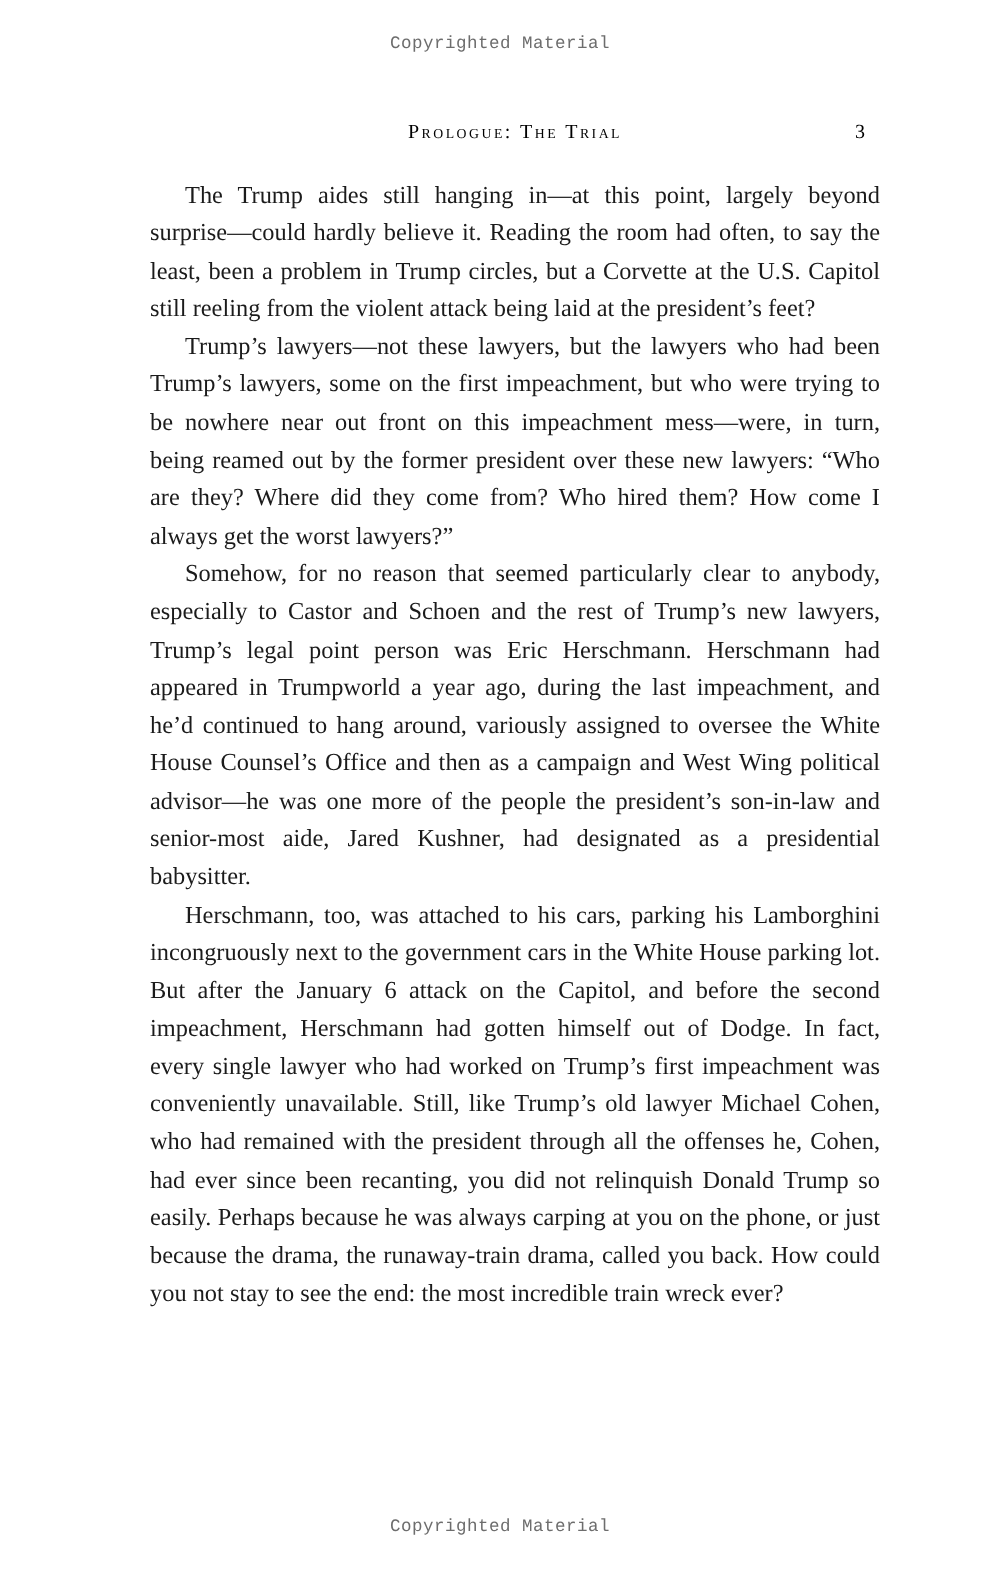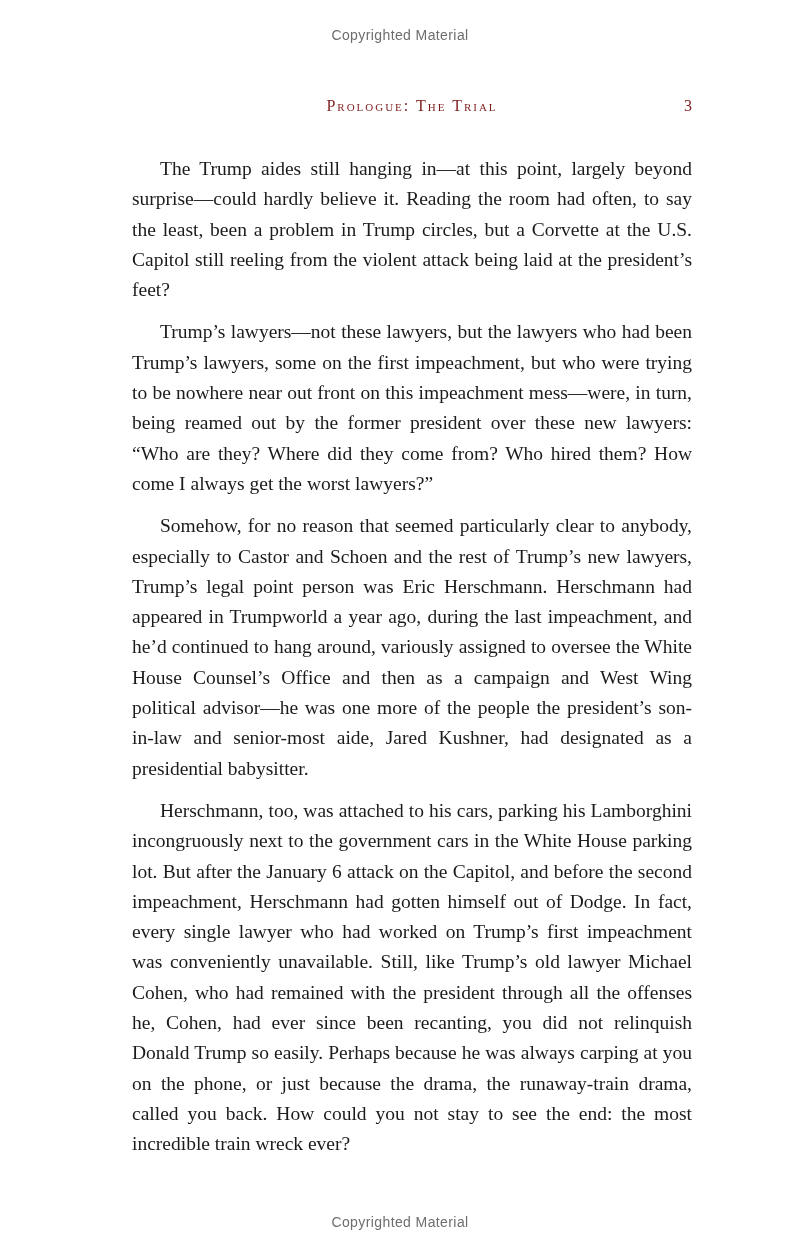--- a/index.html
+++ b/index.html
@@ -12,36 +12,36 @@
     width: 800px;
     height: 1257px;
     background: #ffffff;
     overflow: hidden;
   }
   .copyright-notice {
     position: absolute;
     left: 0;
     width: 100%;
     text-align: center;
-    font-family: Liberation Sans, sans-serif;
+    font-family: Liberation Mono, monospace;
     font-size: 14px;
     letter-spacing: 0.4px;
     color: #6d6d6d;
   }
   .copyright-top { top: 27px; }
   .copyright-bottom { top: 1214px; }
 
   .running-head {
     position: absolute;
     top: 97px;
     left: 120px;
     width: 584px;
     height: 22px;
     font-family: "Liberation Serif", "DejaVu Serif", serif;
-    color: #7f1d1d;
+    color: #000000;
   }
   .head-title {
     display: block;
     width: 100%;
     text-align: center;
     font-variant: small-caps;
     font-size: 16px;
     letter-spacing: 2px;
   }
   .head-page-number {
@@ -56,21 +56,21 @@
     top: 142px;
     left: 120px;
     width: 584px;
     font-family: "Liberation Serif", "DejaVu Serif", serif;
     font-size: 19.5px;
     line-height: 30.3px;
     color: #1b1b1b;
     text-align: justify;
   }
   .body-text p {
-    margin: 12px;
+    margin: 0;
     padding: 0;
     text-indent: 28px;
   }
 </style>
 </head>
 <body>
 
 <div class="page">
 
   <div class="copyright-notice copyright-top">Copyrighted Material</div>

